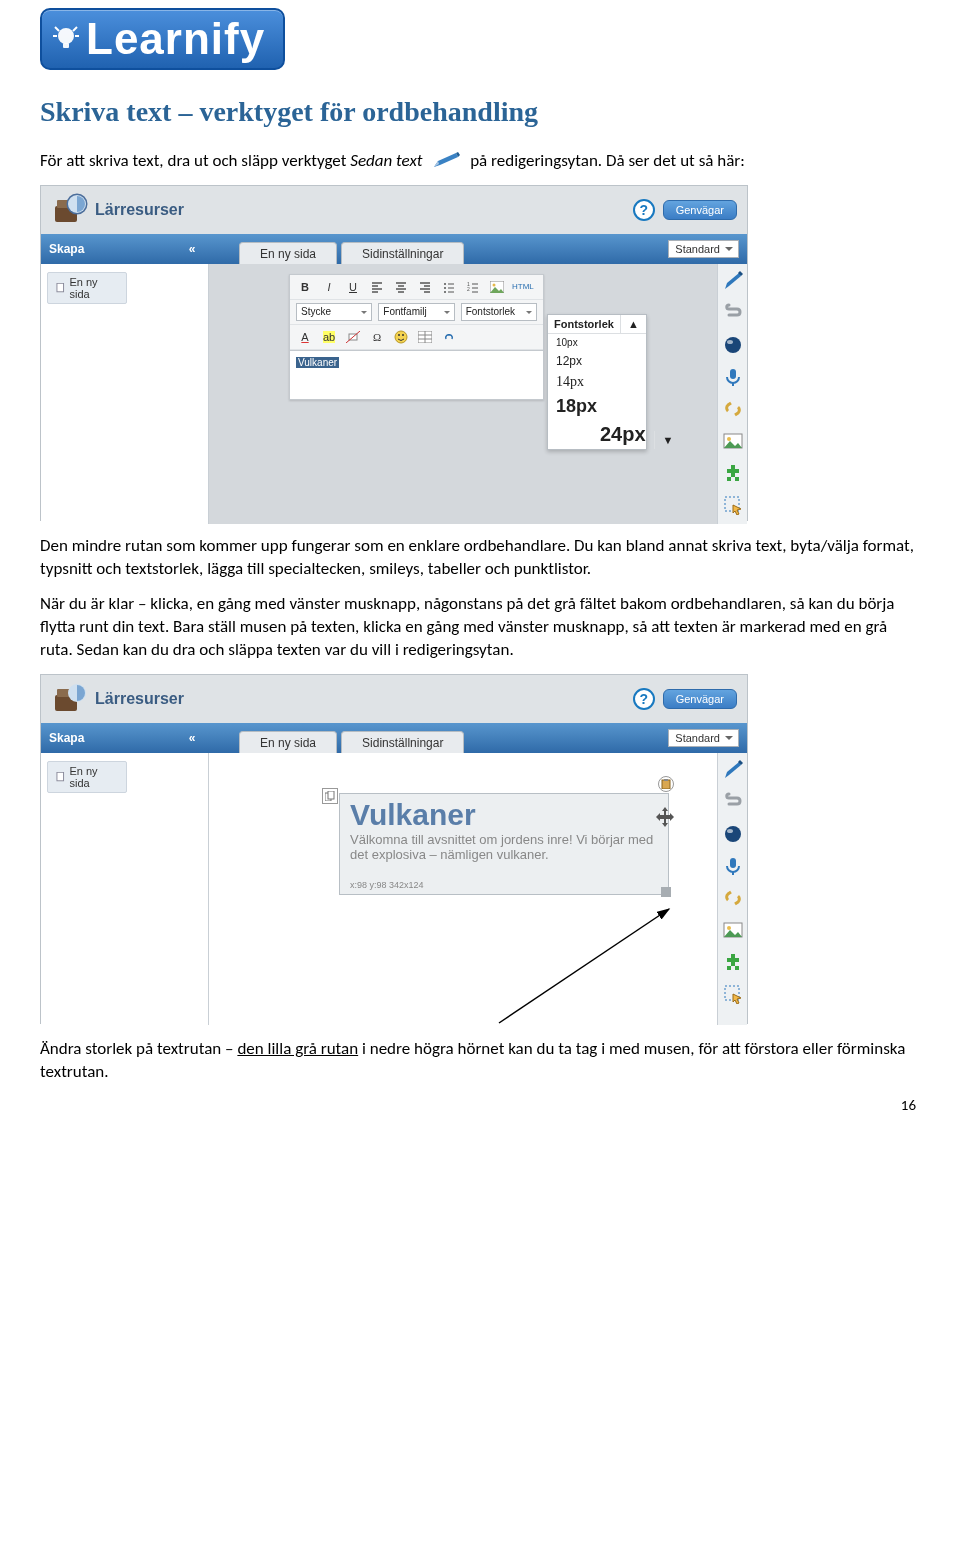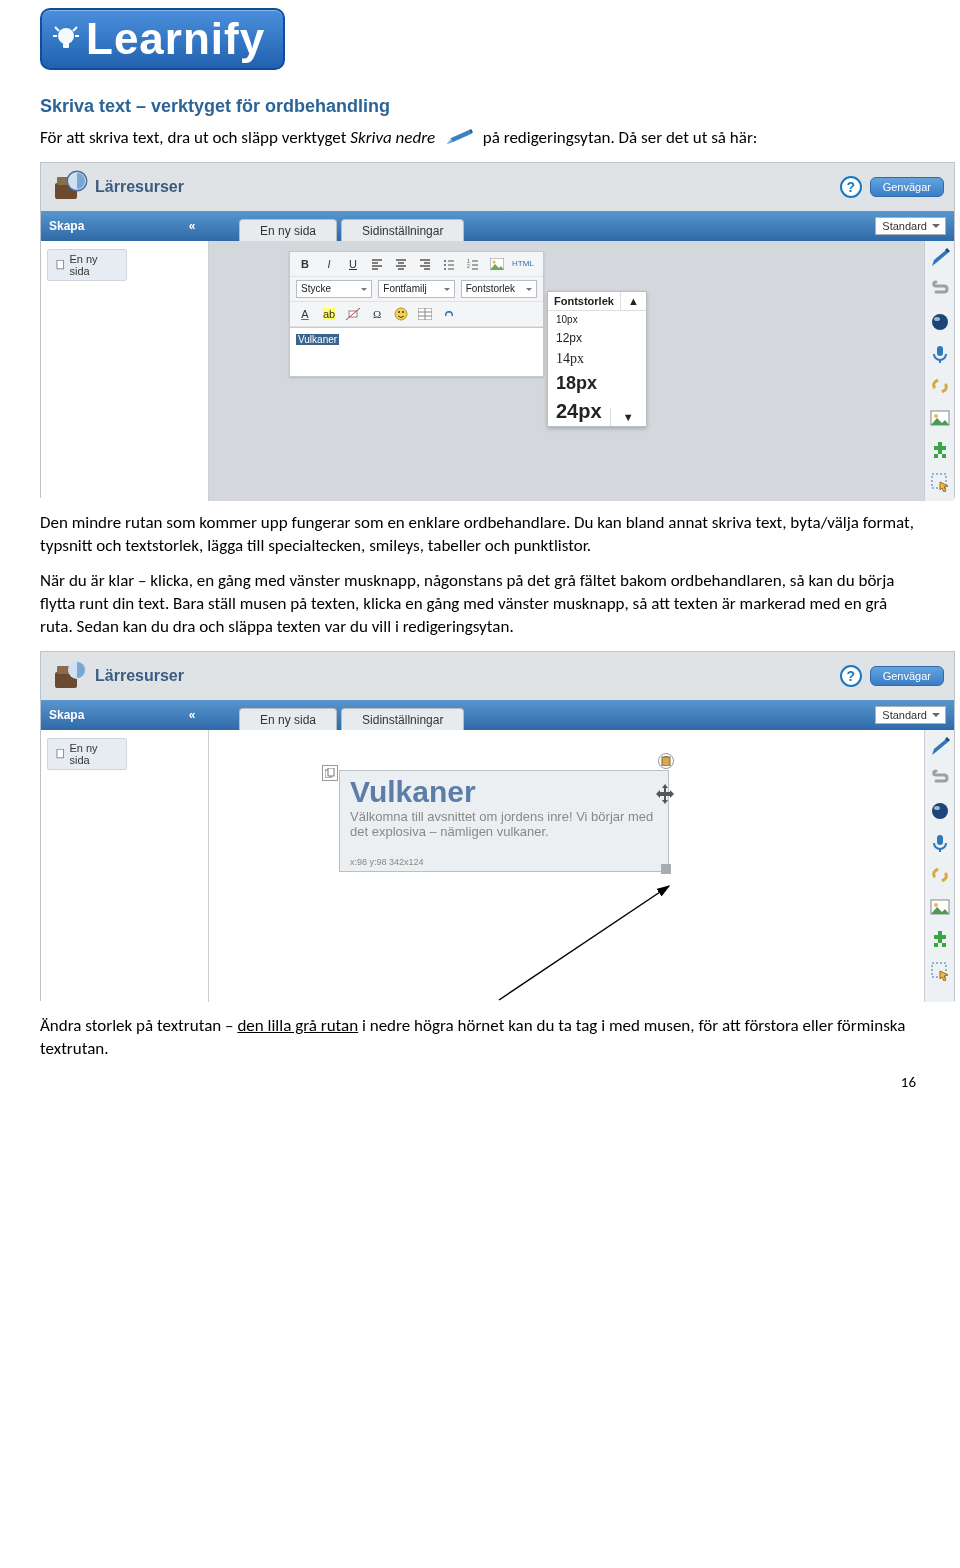--- a/index.html
+++ b/index.html
@@ -25,39 +25,39 @@
   .logo svg { margin-right: 6px; }
   .logo span {
     font-family: "Segoe UI", Arial, sans-serif;
     font-size: 44px;
     font-weight: 700;
     color: #fff;
     letter-spacing: 1px;
   }
 
   h2.doc-title {
-    font-family: Liberation Sans, sans-serif;
+    font-family: Liberation Serif, serif;
     color: #2b6496;
     font-weight: 700;
-    font-size: 18px;
-    margin: 26px 0 8px 0;
+    font-size: 28px;
+    margin: 26px 0 20px 0;
   }
   p { margin: 8px 0 12px 0; line-height: 1.35; font-size: 17px; }
 
   .inline-icon {
     display: inline-block;
     width: 28px; height: 18px;
     position: relative;
     top: 3px;
     margin: 0 6px;
   }
 
   
   .shot {
-    width: 915px;
+    width: 708px;
     background: #dfe3e6;
     border: 1px solid #bcc3c9;
     position: relative;
     font-family: Tahoma, Arial, sans-serif;
     font-size: 12px;
     color: #222;
     margin: 4px 0 14px 0;
   }
   .shot .banner {
     height: 48px;
@@ -198,21 +198,21 @@
   .fs-popup {
     position:absolute; left:338px; top:50px;
     width:100px; background:#fff; border:1px solid #b7bdc3;
     box-shadow:0 2px 4px rgba(0,0,0,.2);
     z-index:5;
   }
   .fs-title { background:#fff;border-bottom:1px solid #dcdfe2;font-weight:700;font-size:11px;position:relative;display:flex;align-items:center;}
   .fs-title span{flex:1;padding:3px 6px;}
   .fs-title .up{width:16px;text-align:center;border-left:1px solid #dcdfe2;}
   .fs-item { padding:3px 8px; color:#222;}
-  .fs-last { display:flex; align-items:flex-end;}
+  .fs-last { display:flex; align-items:flex-end;padding-left:44px;}
   .fs-last span{flex:1;padding:3px 8px;font-size:20px;}
   .fs-last .dn{width:16px;text-align:center;border-left:1px solid #dcdfe2;font-size:11px;}
 
   
   .textblock {
     position:absolute; left:130px; top:40px;
     width:330px; background:#eceff1;
     border:1px solid #b8bfc5;
     padding:6px 10px 4px 10px;
   }
@@ -253,21 +253,21 @@
     <line x1="25" y1="3" x2="21" y2="7" stroke="#fff" stroke-width="2"></line>
     <line x1="1" y1="12" x2="5" y2="12" stroke="#fff" stroke-width="2"></line>
     <line x1="27" y1="12" x2="23" y2="12" stroke="#fff" stroke-width="2"></line>
   </svg>
   <span>Learnify</span>
 </div>
 
 <h2 class="doc-title">Skriva text – verktyget för ordbehandling</h2>
 
 <p>
-  <span>För att skriva text, dra ut och släpp verktyget </span><em style="font-style:italic;">Skriva nedre</em>
+  <span>För att skriva text, dra ut och släpp verktyget </span><em style="font-style:italic;">Sedan text</em>
   <span class="inline-icon">
     <svg width="28" height="18" viewBox="0 0 28 18">
       <polygon points="2,16 6,10 24,2 26,6 8,14" fill="#3a82c4"></polygon>
       <polygon points="2,16 6,10 7,13" fill="#a9c6e3"></polygon>
       <polygon points="24,2 26,6 28,4 26,1" fill="#1f5d93"></polygon>
     </svg>
   </span>
   <span> på redigeringsytan. Då ser det ut så här:</span>
 </p>
 

